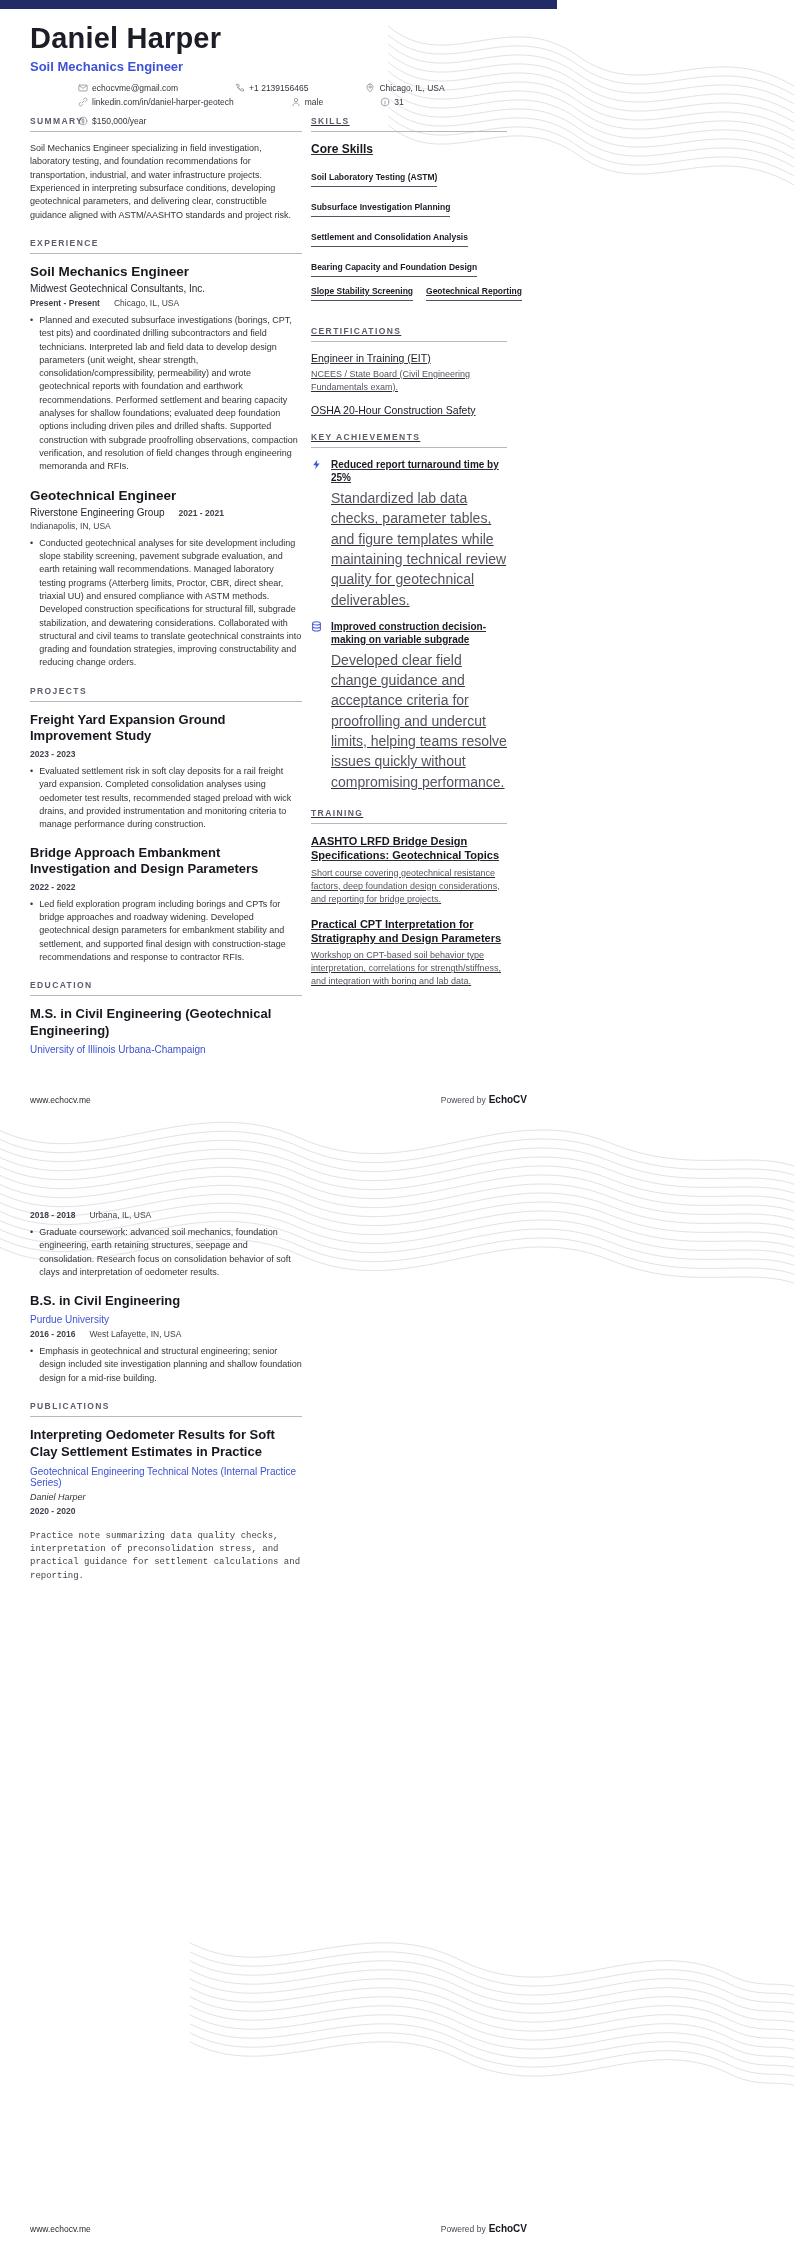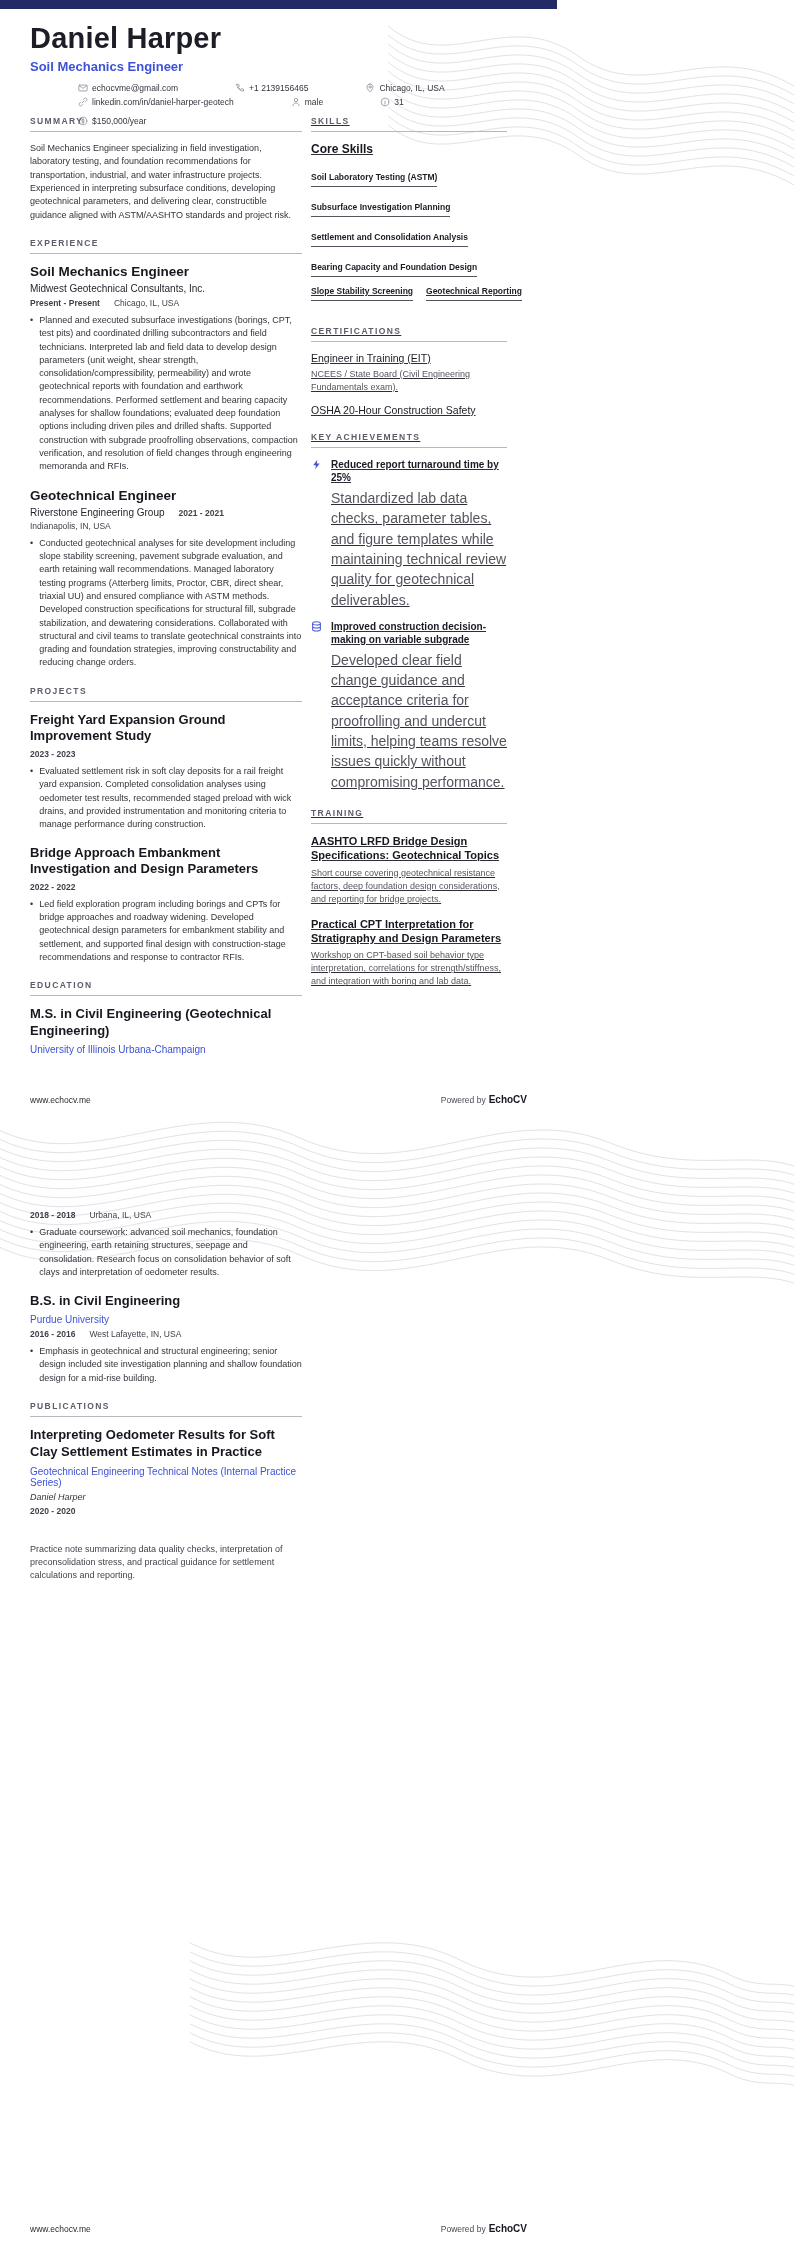--- a/index.html
+++ b/index.html
@@ -66,21 +66,21 @@
   .ach-desc { font-size:14px; color:#55555f; line-height:1.45; margin-top:4px; }
 
   .training-item { margin-bottom:11px; }
   .training-title { font-size:11px; font-weight:700; color:#17171f; line-height:1.3; }
   .training-desc { font-size:9px; color:#55555f; line-height:1.45; margin-top:4px; }
 
   .pub-title { font-size:13px; font-weight:700; color:#17171f; line-height:1.3; }
   .pub-venue { font-size:10px; font-weight:500; color:#3d52d6; margin-top:5px; }
   .pub-author { font-size:9px; font-style:italic; color:#33333b; margin-top:4px; }
   .pub-dates { font-size:8.5px; font-weight:600; color:#3f3f49; margin-top:4px; }
-  .pub-desc { font-size:9px; color:#44444e; line-height:1.48; margin-top:27px; }
+  .pub-desc { font-size:9px; color:#44444e; line-height:1.48; margin-top:14px;font-family:Liberation Mono, monospace; }
 
   .footer {
     position:absolute; left:30px; width:497px; z-index:1;
     display:flex; justify-content:space-between; align-items:baseline; font-size:8.5px;
   }
   .footer-1 { top:1094px; }
   .footer-2 { top:2223px; }
   .footer-site { color:#2b2b33; }
   .powered { color:#4a4a55; }
   .powered .prefix { margin-right:3px; }

